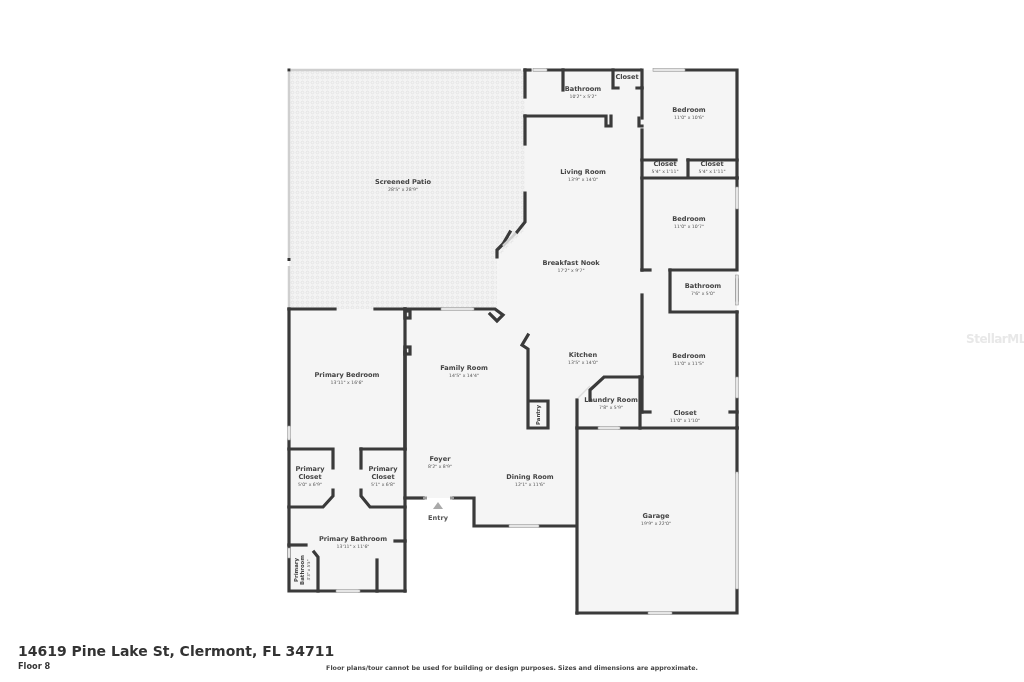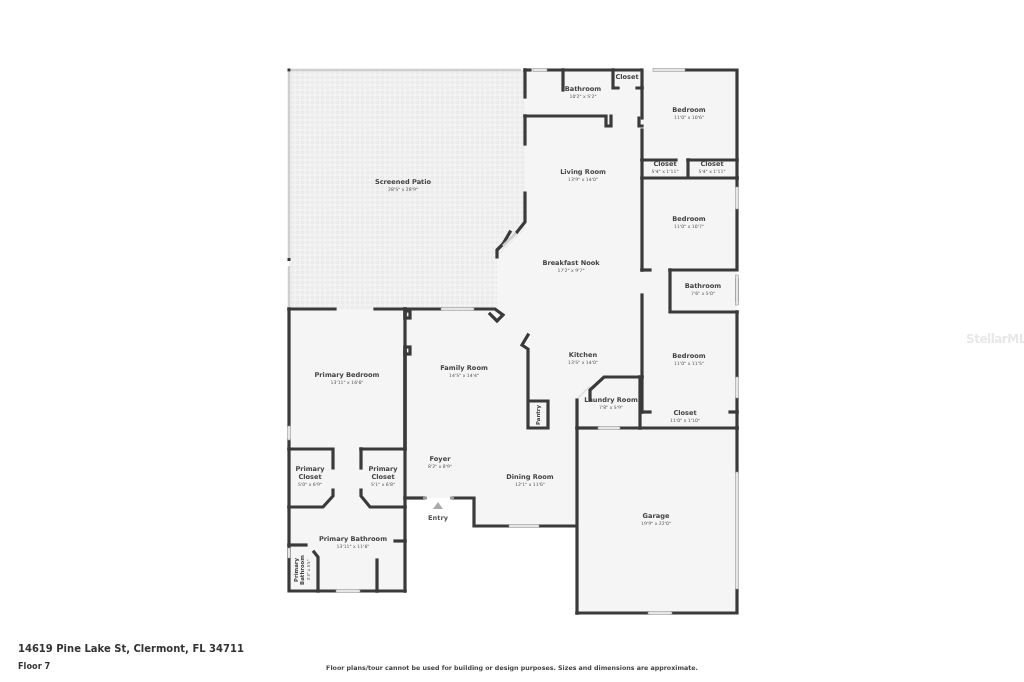--- a/index.html
+++ b/index.html
@@ -3,21 +3,21 @@
 <meta charset="utf-8">
 <style>
   html, body { margin:0; padding:0; }
   body { width:1024px; height:682px; background:#ffffff; position:relative; overflow:hidden; font-family:"DejaVu Sans", sans-serif; }
   #plan { position:absolute; left:0; top:0; width:1024px; height:682px; }
   .room-fill { fill:#f5f5f5; }
   .wall { stroke:#3a3a3a; stroke-width:3.2; fill:none; stroke-linecap:square; }
   .winbox { fill:#e6e6e6; stroke:#9a9a9a; stroke-width:0.6; }
   .rname { font-family:"DejaVu Sans", sans-serif; font-size:6.6px; font-weight:bold; fill:#444; text-anchor:middle; }
   .rdim { font-family:"DejaVu Sans", sans-serif; font-size:4.6px; fill:#555; text-anchor:middle; }
-  .footer-address { position:absolute; left:18px; top:643px; font-size:10px; font-weight:bold; color:#333; }
+  .footer-address { position:absolute; left:18px; top:643px; font-size:14px; font-weight:bold; color:#333; }
   .footer-floor { position:absolute; left:18px; top:661px; font-size:8.2px; font-weight:bold; color:#333; }
   .footer-disclaimer { position:absolute; left:0; width:1024px; top:664px; text-align:center; font-size:6.3px; font-weight:bold; color:#444; }
   .watermark { position:absolute; left:966px; top:332px; font-size:12px; font-weight:bold; color:#e8e8e8; letter-spacing:-0.5px; }
 </style>
 </head>
 <body>
 
 <svg id="plan" viewBox="0 0 1024 682" xmlns="http://www.w3.org/2000/svg">
   <defs>
     <pattern id="patioPat" width="5" height="5" patternUnits="userSpaceOnUse">
@@ -233,14 +233,14 @@
   <g>
     <polygon points="438,502 433,509 443,509" fill="#aaa"></polygon>
     <text class="rname" x="438" y="520" style="font-weight:bold;fill:#555">Entry</text>
     <rect x="423" y="496.5" width="4" height="3" fill="#999"></rect>
     <rect x="450" y="496.5" width="4" height="3" fill="#999"></rect>
   </g>
 </svg>
 
 <div class="watermark">StellarMLS</div>
 <div class="footer-address">14619 Pine Lake St, Clermont, FL 34711</div>
-<div class="footer-floor">Floor 7</div>
+<div class="footer-floor">Floor 8</div>
 <div class="footer-disclaimer">Floor plans/tour cannot be used for building or design purposes. Sizes and dimensions are approximate.</div>
 
 </body></html>

